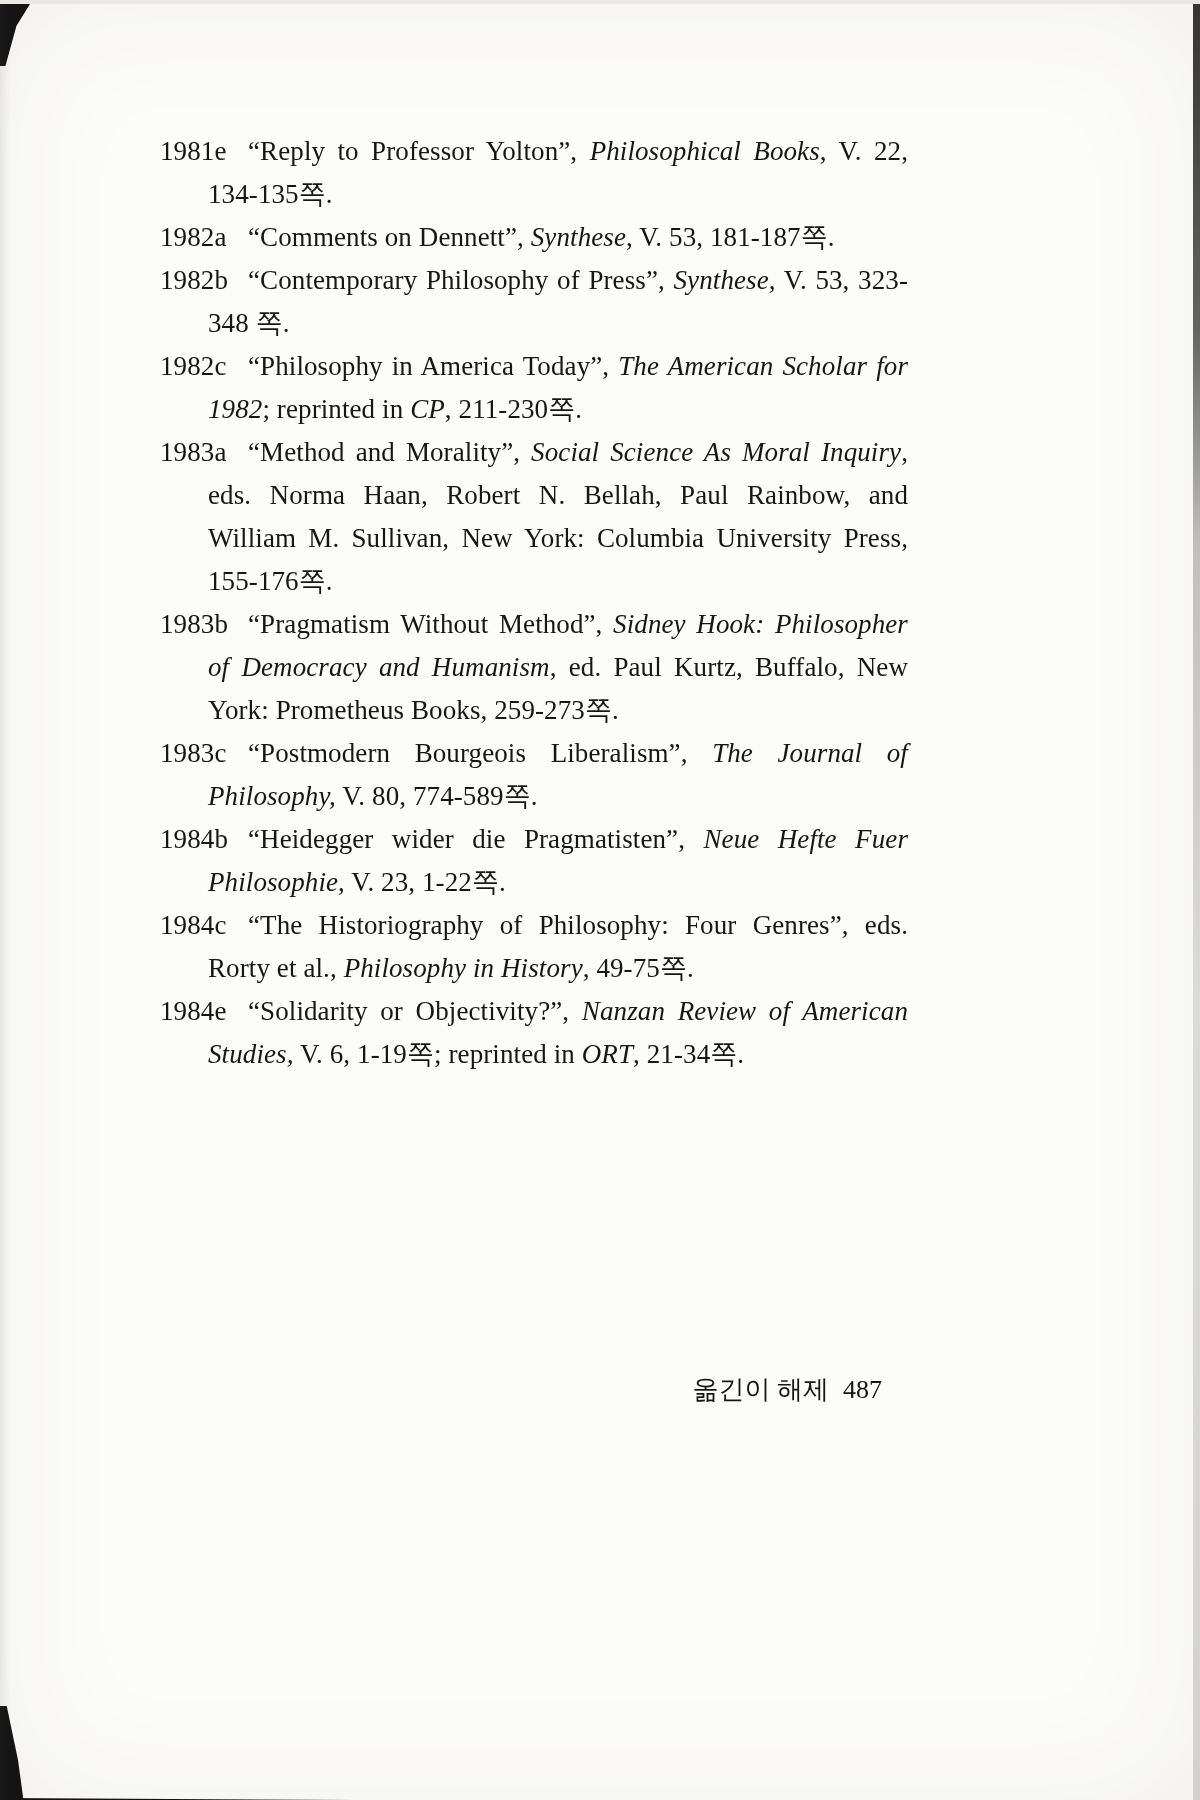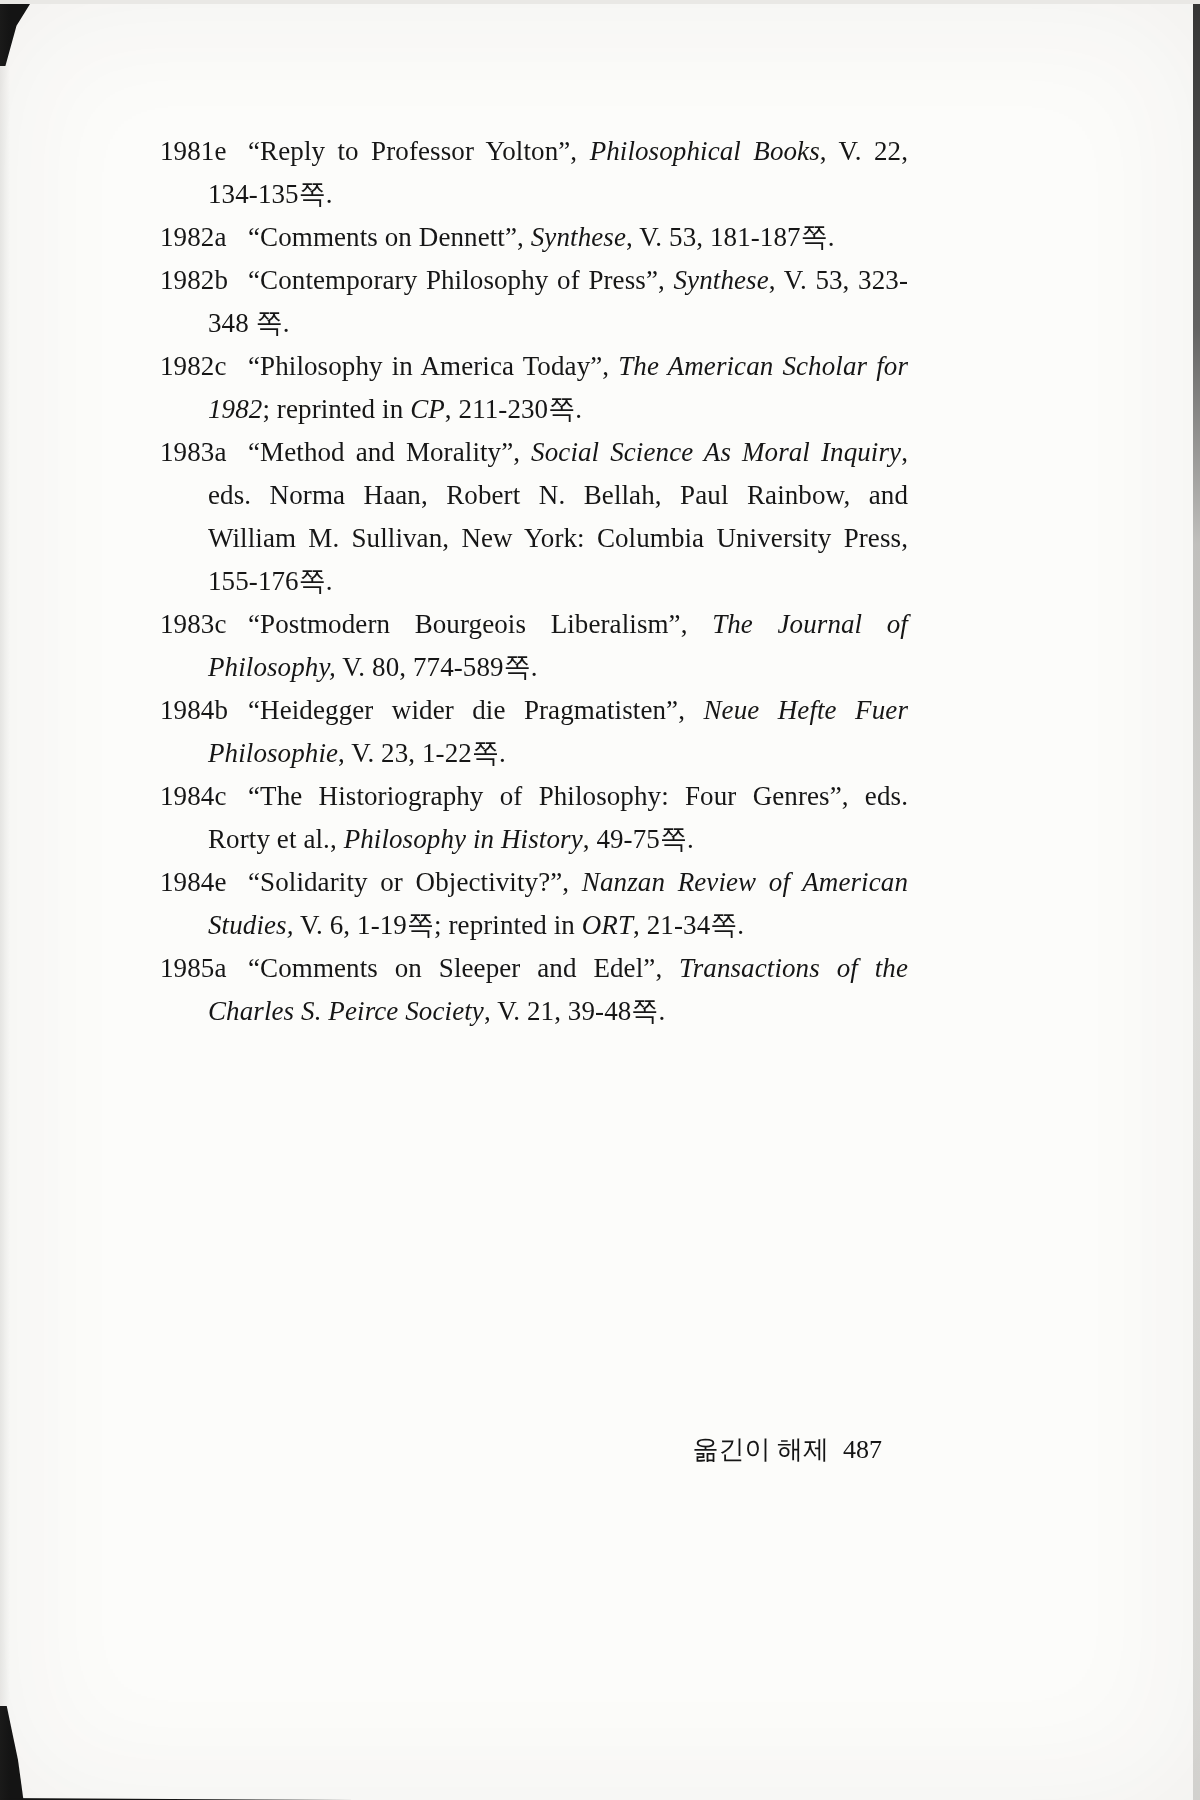--- a/index.html
+++ b/index.html
@@ -67,21 +67,21 @@
     display: inline-block;
     width: 88px;
     text-indent: 0;
   }
   .entry i {
     font-style: italic;
   }
   .footer {
     position: absolute;
     left: 160px;
-    top: 1428px;
+    top: 1368px;
     width: 722px;
     text-align: right;
     font-size: 26px;
     line-height: 36px;
     color: #151515;
     font-family: "Liberation Serif", "DejaVu Serif", serif;
   }
   .footer .pageno {
     margin-left: 14px;
   }
@@ -102,31 +102,31 @@
 
   <p class="entry"><span class="label">1982a</span><span class="body"><span>“Comments on Dennett”, </span><i>Synthese</i><span>, V. 53, 181-187쪽.</span></span></p>
 
   <p class="entry"><span class="label">1982b</span><span class="body"><span>“Contemporary Philosophy of Press”, </span><i>Synthese</i><span>, V. 53, 323-348 쪽.</span></span></p>
 
   <p class="entry"><span class="label">1982c</span><span class="body"><span>“Philosophy in America Today”, </span><i>The American Scholar for 1982</i><span>; reprinted in </span><i>CP</i><span>, 211-230쪽.</span></span></p>
 
 
   <p class="entry"><span class="label">1983a</span><span class="body"><span>“Method and Morality”, </span><i>Social Science As Moral Inquiry</i><span>, eds. Norma Haan, Robert N. Bellah, Paul Rainbow, and William M. Sullivan, New York: Columbia University Press, 155-176쪽.</span></span></p>
 
+  <p class="entry"><span class="label">1983b</span><span class="body"><span>“Pragmatism Without Method”, </span><i>Sidney Hook: Philosopher of Democracy and Humanism</i><span>, ed. Paul Kurtz, Buffalo, New York: Prometheus Books, 259-273쪽.</span></span></p>
 
   <p class="entry"><span class="label">1983c</span><span class="body"><span>“Postmodern Bourgeois Liberalism”, </span><i>The Journal of Philosophy,</i><span> V. 80, 774-589쪽.</span></span></p>
 
 
   <p class="entry"><span class="label">1984b</span><span class="body"><span>“Heidegger wider die Pragmatisten”, </span><i>Neue Hefte Fuer Philosophie</i><span>, V. 23, 1-22쪽.</span></span></p>
 
   <p class="entry"><span class="label">1984c</span><span class="body"><span>“The Historiography of Philosophy: Four Genres”, eds. Rorty et al., </span><i>Philosophy in History</i><span>, 49-75쪽.</span></span></p>
 
 
   <p class="entry"><span class="label">1984e</span><span class="body"><span>“Solidarity or Objectivity?”, </span><i>Nanzan Review of American Studies,</i><span> V. 6, 1-19쪽; reprinted in </span><i>ORT</i><span>, 21-34쪽.</span></span></p>
 
-  <p class="entry"><span class="label">1985a</span><span class="body"><span>“Comments on Sleeper and Edel”, </span><i>Transactions of the Charles S. Peirce Society</i><span>, V. 21, 39-48쪽.</span></span></p>
 </div>
 
   <div class="footer">
     <span>옮긴이 해제</span><span class="pageno">487</span>
   </div>
 
 </div>
 
 </body></html>

